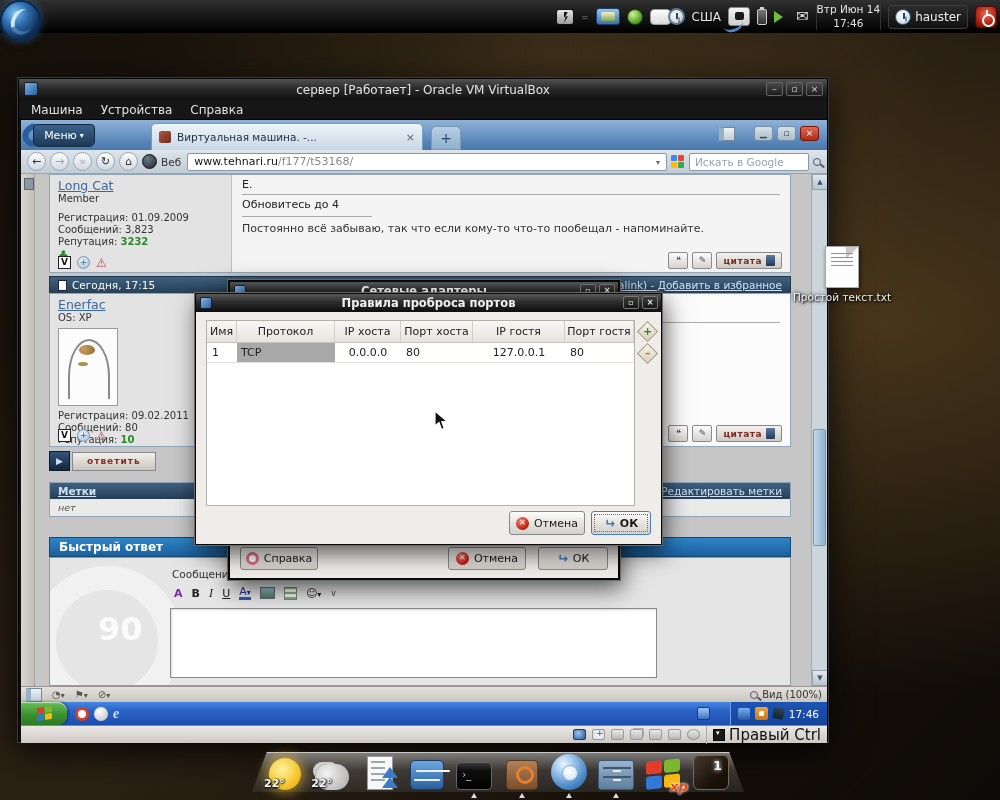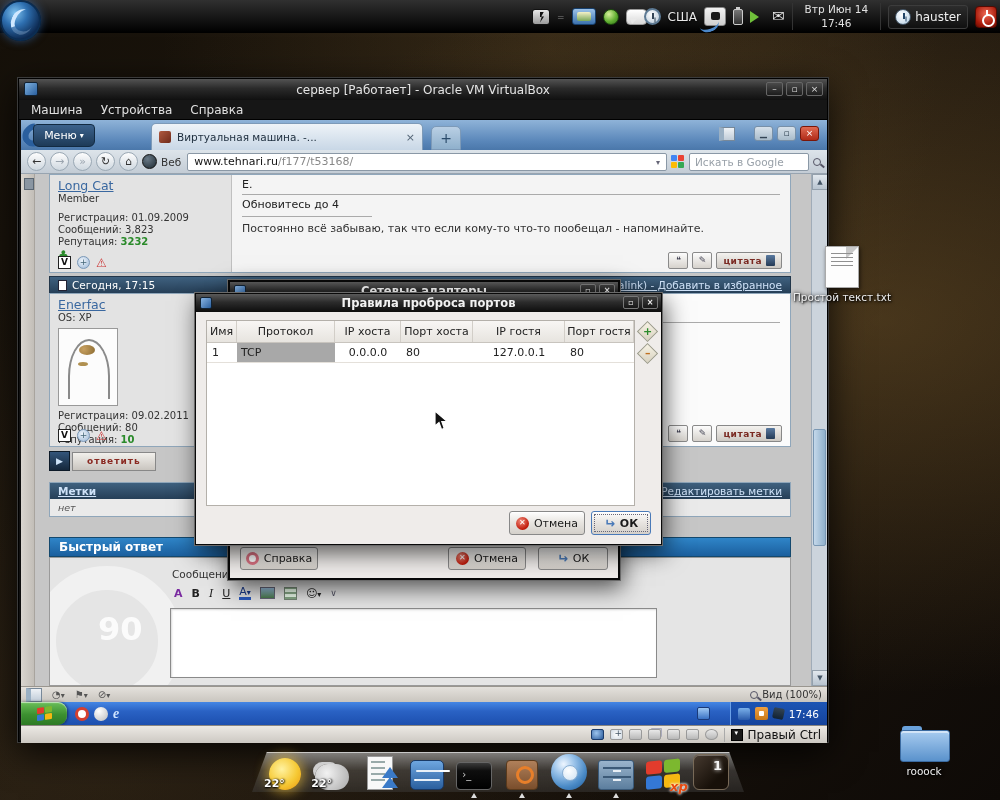--- a/index.html
+++ b/index.html
@@ -32,21 +32,21 @@
   .clock-ic{width:17px;height:17px;border-radius:50%;background:radial-gradient(circle at 40% 35%,#fdfdfd,#c9d6e2 70%,#8aa0b4);border:2px solid #5d7read;border:2px solid #5d7a94;position:relative;margin-left:-10px}
   .clock-ic::after{content:"";position:absolute;left:6px;top:3px;width:2px;height:6px;background:#345;box-shadow:2px 4px 0 -0.5px #345}
   .layout-label{color:#e8e8e8;font-size:12px;text-shadow:0 1px 2px #000}
   .cam-ic{width:22px;height:19px;border-radius:3px;background:linear-gradient(#f2f2f2,#cfcfcf);border:1px solid #888;position:relative}
   .cam-ic::before{content:"";position:absolute;left:6px;top:4px;width:9px;height:8px;background:#1a1a1a;border-radius:2px}
   .cam-ic::after{content:"";position:absolute;left:-6px;top:9px;width:20px;height:12px;border-bottom:3px solid #4a86c8;border-radius:50%;transform:rotate(-18deg)}
   .batt-ic{width:10px;height:16px;border:1px solid #ccc;border-radius:2px;background:linear-gradient(#777,#333);position:relative}
   .batt-ic::before{content:"";position:absolute;left:2px;top:-3px;width:4px;height:2px;background:#ccc}
   .vol-ic{width:0;height:0;border:6px solid transparent;border-right:9px solid #6fbf3a;position:relative;transform:rotate(180deg)}
   .mail-ic{color:#e8e8e8;font-size:15px;line-height:1}
-  .dt{color:#e2e2e2;font-size:10.5px;line-height:1.25;text-align:center;padding:0 12px;border-left:1px solid #333;border-right:1px solid #333}
+  .dt{color:#e2e2e2;font-size:10.5px;line-height:1.25;text-align:center;padding:0 0;border-left:1px solid #333;border-right:1px solid #333}
   .user-chip{display:flex;align-items:center;gap:4px;background:linear-gradient(#2c2c2c,#101010);border:1px solid #3c3c3c;border-radius:3px;height:24px;padding:0 6px}
   .avatar-clock{width:16px;height:16px;border-radius:50%;background:radial-gradient(circle at 40% 35%,#fff,#cfe0ee 65%,#7a9ab4);border:1px solid #456;position:relative}
   .avatar-clock::after{content:"";position:absolute;left:7px;top:3px;width:2px;height:6px;background:#246;box-shadow:2px 3px 0 -0.5px #246}
   .user-name{color:#f0f0f0;font-size:12px}
   .power-btn{width:22px;height:22px;border-radius:4px;background:radial-gradient(circle at 50% 35%,#f06a55,#a31808 70%,#6a0e04);border:1px solid #550a02;position:relative}
   .power-btn::before{content:"";position:absolute;left:6px;top:7px;width:9px;height:9px;border:2px solid #fff;border-radius:50%}
   .power-btn::after{content:"";position:absolute;left:10px;top:3px;width:2px;height:6px;background:#fff}
 
   
   .vbox{left:18px;top:78px;width:810px;height:664px;background:#101010;border:1px solid #000;box-shadow:0 0 0 1px #3a3a3a,0 10px 34px rgba(0,0,0,.85);z-index:1}
@@ -165,21 +165,21 @@
   .tr3{width:11px;height:11px;background:linear-gradient(#345,#123);border-radius:2px;transform:rotate(12deg)}
   .tray-time{font-size:10.5px}
   .vb-status{left:2px;top:646px;width:806px;height:18px;background:linear-gradient(#ece9e4,#ccc8c2);border-top:1px solid #8a8680;display:flex;align-items:center;justify-content:flex-end;gap:6px;padding:0 6px}
   .st-ic{width:13px;height:11px;border-radius:2px;border:1px solid #999;background:linear-gradient(#e8e8e8,#b8b8b8)}
   .st-ic.net{background:radial-gradient(circle at 40% 35%,#9cc4ee,#2a5a9a);border-color:#1a3a6a}
   .st-ic.add{background:radial-gradient(circle at 50% 50%,#fff,#cfd8e2);position:relative}
   .st-ic.add::after{content:"+";position:absolute;left:3px;top:-2px;font-size:9px;color:#456}
   .hostkey{display:flex;align-items:center;gap:4px;border-left:1px solid #aaa;padding-left:6px}
   .hk-ic{width:12px;height:12px;background:#1a1a1a;border:1px solid #000;position:relative}
   .hk-ic::after{content:"▾";position:absolute;left:2px;top:-1px;color:#fff;font-size:7px}
-  .hk-txt{font-size:12px;color:#111}
+  .hk-txt{font-size:15px;color:#111}
 
   
   .dlg{background:#efecea;border:1px solid #090909;box-shadow:0 0 0 1px #6a6a6a,3px 8px 22px rgba(0,0,0,.65)}
   .dlg-title{height:18px;background:linear-gradient(#5a5a5a,#2c2c2c 45%,#0d0d0d);display:flex;align-items:center;justify-content:center;color:#f2f2f2;font-weight:bold;font-size:11.5px;position:relative}
   .dlg-ico{position:absolute;left:4px;top:3px;width:12px;height:12px;border-radius:2px;background:linear-gradient(135deg,#8ab6e4,#2a5f9e);border:1px solid #123}
   .dlg-ctl{position:absolute;right:3px;top:2px;display:flex;gap:3px}
   .dbtn{width:16px;height:13px;background:linear-gradient(#3c3c3c,#161616);border:1px solid #777;border-radius:2px;color:#eee;font-size:8px;line-height:11px;text-align:center}
   .gbtn{background:linear-gradient(#fefefe,#e9e6e2 45%,#d4d0ca);border:1px solid #888;border-radius:3px;box-shadow:inset 0 1px 0 #fff;display:flex;align-items:center;justify-content:center;gap:5px;font-size:11px;color:#1a1a1a}
   .ico-cancel{width:13px;height:13px;border-radius:50%;background:radial-gradient(circle at 38% 32%,#f08a7a,#c01808 70%,#8a0e02);color:#fff;font-size:8px;font-weight:bold;text-align:center;line-height:12px}
   .ico-ok{color:#4a7ab8;font-weight:bold;font-size:13px;line-height:1;transform:scaleX(-1)}
@@ -546,24 +546,20 @@
     <span class="abs gbtn okfocus" style="right:10px;bottom:9px;width:60px;height:24px">
       <span class="ico-ok">↵</span>
       <span style="font-weight:bold">ОК</span>
     </span>
   </div>
 
   <div class="abs" style="left:782px;top:246px;width:120px;text-align:center;z-index:5">
     <div class="file-ic" style="margin:0 auto"></div>
     <div class="d-label" style="margin-top:3px">Простой текст.txt</div>
   </div>
-  <div class="abs" style="left:876px;top:726px;width:96px;text-align:center;z-index:5">
-    <div class="folder-ic" style="margin:0 auto"></div>
-    <div class="d-label" style="margin-top:5px">rooock</div>
-  </div>
 
   <div class="abs dock">
     <div class="shelf"></div>
     <div class="dock-row">
       <span class="dicon">
           <span class="sun"></span>
           <span class="temp">22°</span>
         </span>
       <span class="dicon">
           <span class="cloudmoon"></span>

